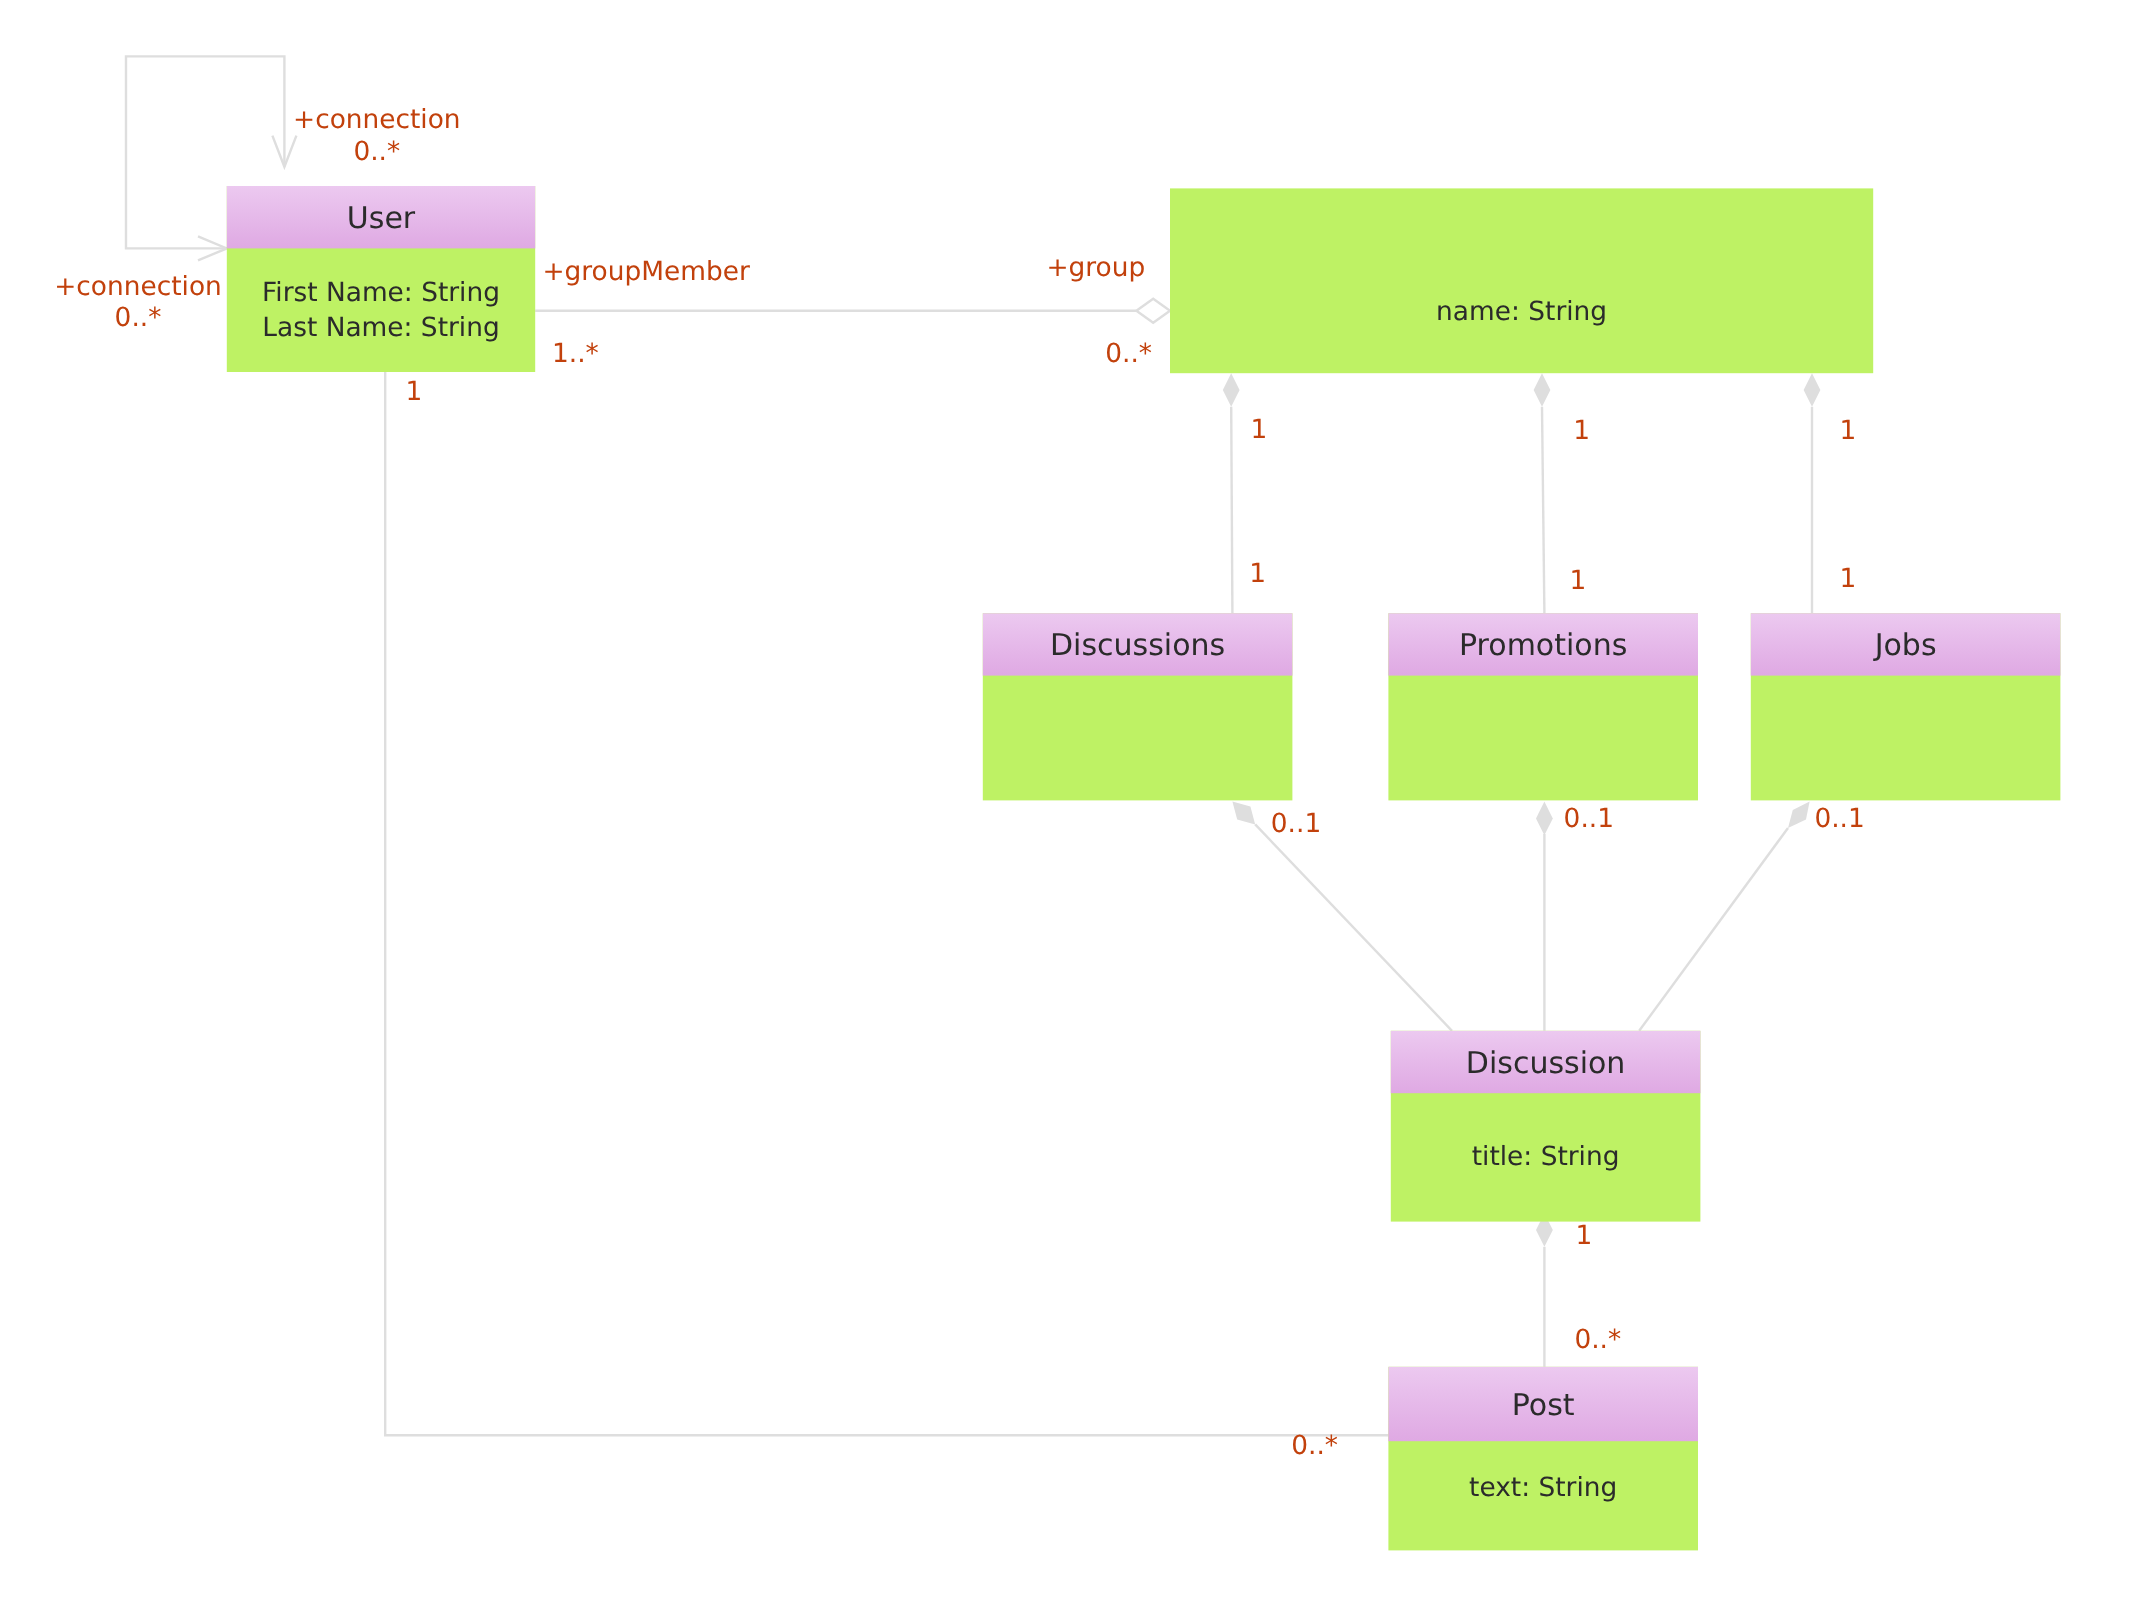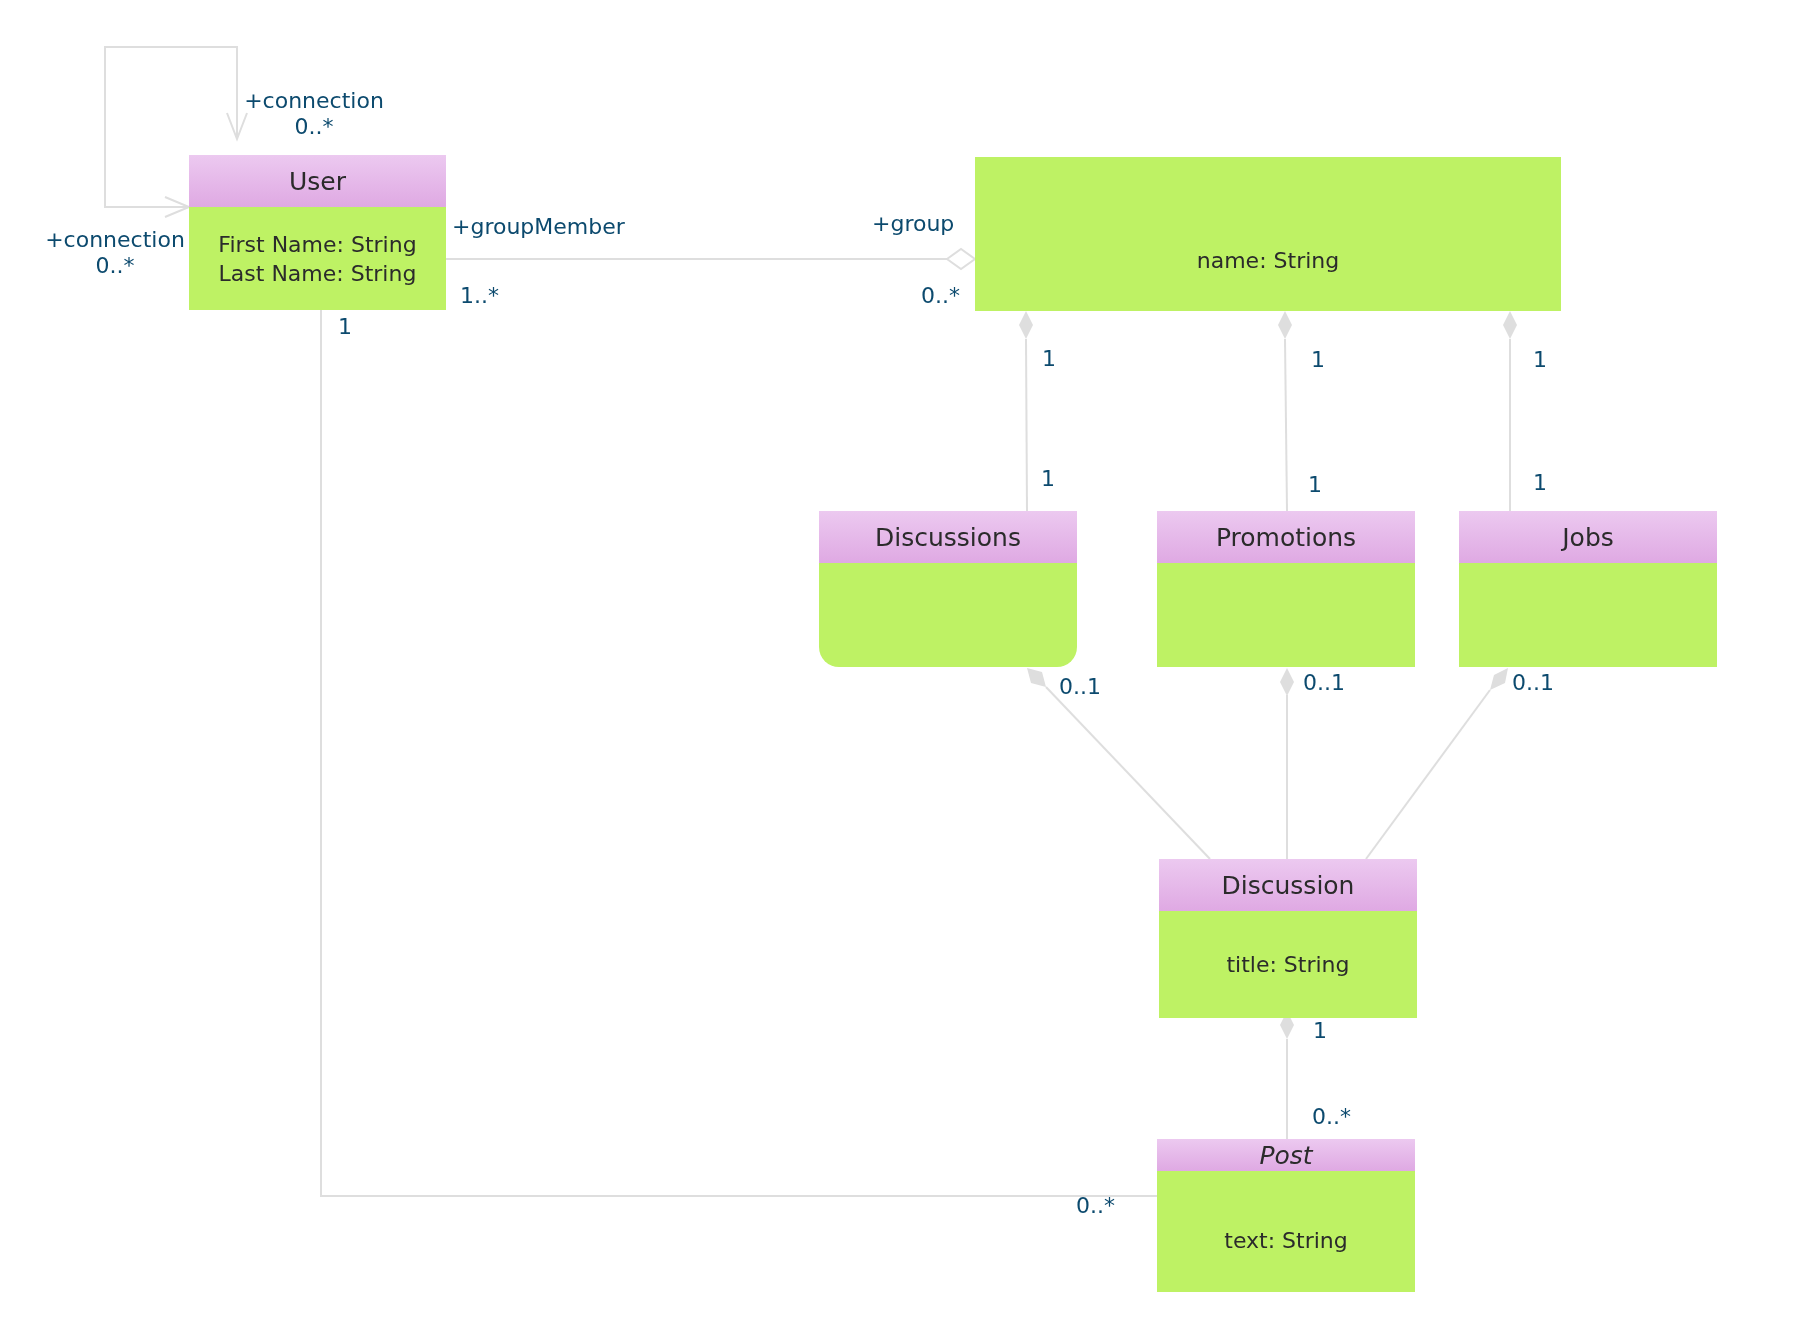--- a/index.html
+++ b/index.html
@@ -8,21 +8,21 @@
   #canvas { position: absolute; left: 0; top: 0; width: 1794px; height: 1332px; }
   svg#wires { position: absolute; left: 0; top: 0; }
   .cls { position: absolute; background: #bef264; }
   .cls .hdr { position: absolute; left: 0; right: 0; top: 0;
               background: linear-gradient(to bottom, #ecc9f0 0%, #dfa9e3 100%);
               display: flex; align-items: center; justify-content: center;
               font-size: 25px; color: #2b2b2b; }
   .cls .body { position: absolute; left: 0; right: 0; bottom: 0;
                display: flex; flex-direction: column; align-items: center; justify-content: center;
                font-size: 22px; line-height: 29px; color: #2b2b2b; }
-  .lbl { position: absolute; font-size: 22px; line-height: 26px; color: #0c4a6e; white-space: nowrap; }
+  .lbl { position: absolute; font-size: 22px; line-height: 26px; color: #c2410c; white-space: nowrap; }
   .lbl.c { text-align: center; }
 </style>
 </head>
 <body>
 
 <div id="canvas">
 
   <svg id="wires" width="1794" height="1332">
 
     <polyline points="237,139 237,47 105,47 105,207 189,207" fill="none" stroke="#dedede" stroke-width="2"></polyline>
@@ -63,21 +63,21 @@
       <div>Last Name: String</div>
     </div>
   </div>
 
   <div class="cls" style="left:975px;top:157px;width:586px;height:154px;">
     <div class="body" style="top:52px;border-radius:21px;">
       <div>name: String</div>
     </div>
   </div>
 
-  <div class="cls" style="left:819px;top:511px;width:258px;height:156px;border-radius:20px;">
+  <div class="cls" style="left:819px;top:511px;width:258px;height:156px;">
     <div class="hdr" style="height:52px;">Discussions</div>
     <div class="body" style="top:52px;"></div>
   </div>
 
   <div class="cls" style="left:1157px;top:511px;width:258px;height:156px;">
     <div class="hdr" style="height:52px;">Promotions</div>
     <div class="body" style="top:52px;"></div>
   </div>
 
   <div class="cls" style="left:1459px;top:511px;width:258px;height:156px;">
@@ -86,21 +86,21 @@
   </div>
 
   <div class="cls" style="left:1159px;top:859px;width:258px;height:159px;">
     <div class="hdr" style="height:52px;">Discussion</div>
     <div class="body" style="top:52px;">
       <div>title: String</div>
     </div>
   </div>
 
   <div class="cls" style="left:1157px;top:1139px;width:258px;height:153px;">
-    <div class="hdr" style="height:32px;font-style:italic;">Post</div>
+    <div class="hdr" style="height:62px;">Post</div>
     <div class="body" style="top:50px;">
       <div>text: String</div>
     </div>
   </div>
 
   <div class="lbl c" style="left:236px;top:88px;width:156px;">
     <div>+connection</div>
     <div>0..*</div>
   </div>
   <div class="lbl c" style="left:40px;top:227px;width:150px;">

